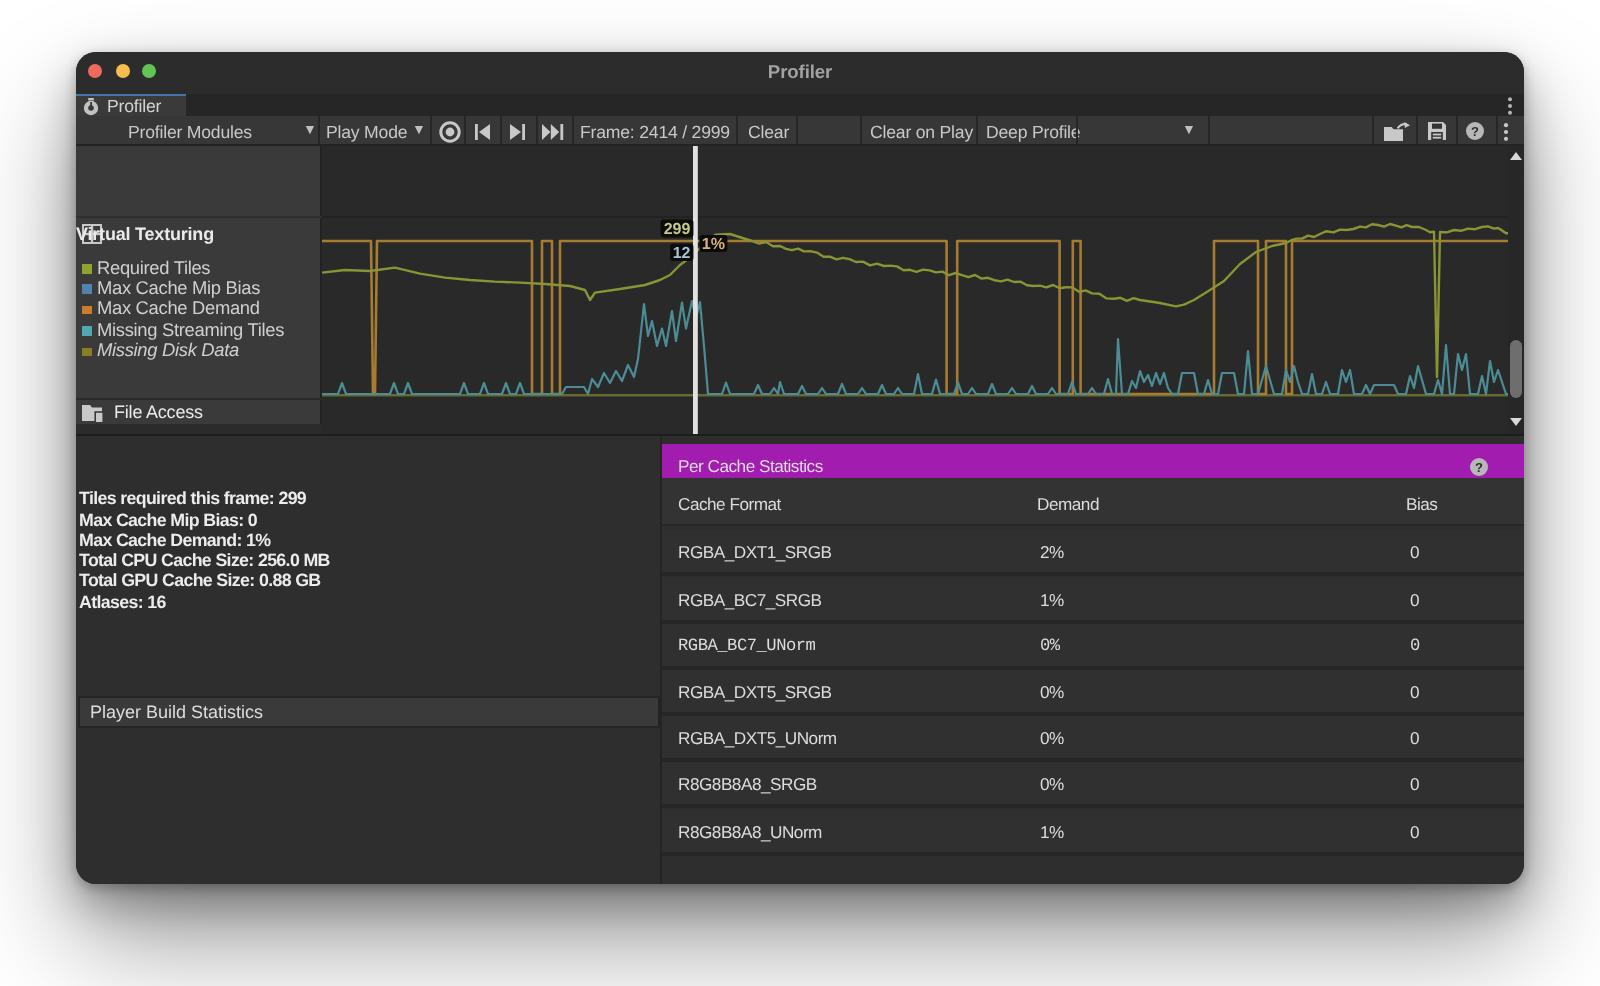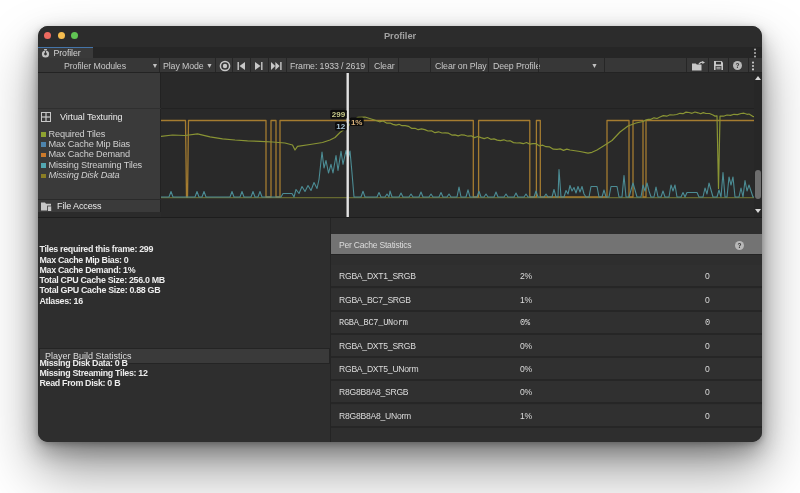--- a/index.html
+++ b/index.html
@@ -87,21 +87,21 @@
         <path d="M0,0 L0,8 L5.5,4 Z" fill="#c8c8c8"></path>
           <rect x="6.1" y="0" width="1.4" height="8" fill="#c8c8c8"></rect>
       </svg>
       <div class="sep" style="left:230px;"></div>
       <svg class="abs" style="left:233px;top:3.5px;" width="11" height="8" viewBox="0 0 11 8">
         <path d="M0,0 L0,8 L4.2,4 Z" fill="#c8c8c8"></path>
           <path d="M4.4,0 L4.4,8 L8.6,4 Z" fill="#c8c8c8"></path>
           <rect x="9.2" y="0" width="1.4" height="8" fill="#c8c8c8"></rect>
       </svg>
       <div class="sep" style="left:248px;"></div>
-      <span class="tbtxt" style="left:252px;">Frame: 1933 / 2619</span>
+      <span class="tbtxt" style="left:252px;">Frame: 2414 / 2999</span>
       <div class="sep" style="left:330px;"></div>
       <span class="tbtxt" style="left:336px;">Clear</span>
       <div class="sep" style="left:360px;"></div>
       <div class="sep" style="left:392px;"></div>
       <span class="tbtxt" style="left:397px;">Clear on Play</span>
       <div class="sep" style="left:450px;"></div>
       <span class="tbtxt" style="left:455px;">Deep Profile</span>
       <div class="sep" style="left:500px;"></div>
       <span class="tbtxt" style="left:505px;margin-top:36px;">Call Stacks</span>
       <span class="tbtxt" style="left:553px;top:4px;font-size:7px;color:#c0c0c0;">▼</span>
@@ -133,21 +133,21 @@
       </svg>
     </div>
     <div class="abs" id="chartpane">
       <div id="sidebar">
         <div class="abs" style="left:0;top:35px;width:123px;height:1px;background:#2f2f2f;"></div>
         <svg class="abs" style="left:3px;top:39px;" width="10" height="10" viewBox="0 0 10 10">
           <rect x="0.5" y="0.5" width="9" height="9" fill="none" stroke="#c8c8c8" stroke-width="1"></rect>
           <rect x="4.4" y="0.5" width="1.2" height="9" fill="#c8c8c8"></rect>
           <rect x="0.5" y="4.4" width="9" height="1.2" fill="#c8c8c8"></rect>
         </svg>
-        <div class="hdr" style="left:22px;top:39px;">Virtual Texturing</div>
+        <div class="hdr" style="left:0;top:39px;font-weight:bold;">Virtual Texturing</div>
         <div class="legend" style="top:55.5px;"><span class="lsq" style="background:#8fa331;"></span>Required Tiles</div>
         <div class="legend" style="top:65.9px;"><span class="lsq" style="background:#4e84ad;"></span>Max Cache Mip Bias</div>
         <div class="legend" style="top:76.3px;"><span class="lsq" style="background:#cc7a2b;"></span>Max Cache Demand</div>
         <div class="legend" style="top:86.7px;"><span class="lsq" style="background:#53a7b1;"></span>Missing Streaming Tiles</div>
         <div class="legend" style="top:97.1px;font-style:italic;"><span class="lsq" style="background:#8a7d24;"></span>Missing Disk Data</div>
         <div class="abs" style="left:0;top:125.5px;width:123px;height:1px;background:#2a2a2a;"></div>
         <svg class="abs" style="left:3px;top:128.5px;" width="11" height="9" viewBox="0 0 11 9">
           <path d="M0,8.5 L0,0.5 L4,0.5 L5,1.8 L10,1.8 L10,8.5 Z" fill="#c8c8c8"></path>
           <rect x="6.2" y="3.6" width="4.8" height="5.4" fill="#3a3a3a"></rect>
           <rect x="7" y="4.4" width="3.2" height="4.6" fill="#c8c8c8"></rect>
@@ -209,35 +209,35 @@
         Tiles required this frame: 299<br>
         Max Cache Mip Bias: 0<br>
         Max Cache Demand: 1%<br>
         Total CPU Cache Size: 256.0 MB<br>
         Total GPU Cache Size: 0.88 GB<br>
         Atlases: 16
       </div>
       <div class="shdr" style="left:1px;top:115px;width:291px;height:16px;margin-top:15px;">
           <span>Player Build Statistics</span>
         </div>
-      <div class="abs stat" style="left:1.5px;top:139.5px;">
-        Missing Disk Data: 0 B<br>
-        Missing Streaming Tiles: 12<br>
-        Read From Disk: 0 B
-      </div>
 
       <div class="abs" style="left:292px;top:0;width:1px;height:225px;background:#242424;"></div>
 
-      <div class="abs" style="left:293px;top:16px;width:431px;height:21px;background:#737373;border-bottom:1px solid #242424;box-sizing:border-box;">
+      <div class="abs" style="left:293px;top:4px;width:431px;height:21px;background:#a21caf;border-bottom:1px solid #242424;box-sizing:border-box;">
         <span class="cell" style="left:8px;top:6px;">Per Cache Statistics</span>
         <svg class="abs" style="right:18px;top:7px;" width="9" height="9" viewBox="0 0 9 9">
           <circle cx="4.5" cy="4.5" r="4.5" fill="#b8b8b8"></circle>
           <text x="4.5" y="6.8" font-size="6.5" font-weight="bold" text-anchor="middle" fill="#2e2e2e" font-family="Liberation Sans">?</text>
         </svg>
       </div>
+      <div class="abs" style="left:293px;top:21px;width:431px;height:24px;background:#333333;border-bottom:1px solid #262626;box-sizing:border-box;">
+        <span class="cell" style="left:8px;top:8px;">Cache Format</span>
+        <span class="cell" style="left:187.5px;top:8px;">Demand</span>
+        <span class="cell" style="left:372px;top:8px;">Bias</span>
+      </div>
       <div class="row" style="top:47.3px;height:23.2px;">
           <span class="cell" style="left:8px;top:6px;">RGBA_DXT1_SRGB</span>
           <span class="cell" style="left:189px;top:6px;">2%</span>
           <span class="cell" style="left:374px;top:6px;">0</span>
         </div>
       <div class="row" style="top:70.5px;height:23.2px;">
           <span class="cell" style="left:8px;top:6px;">RGBA_BC7_SRGB</span>
           <span class="cell" style="left:189px;top:6px;">1%</span>
           <span class="cell" style="left:374px;top:6px;">0</span>
         </div>

